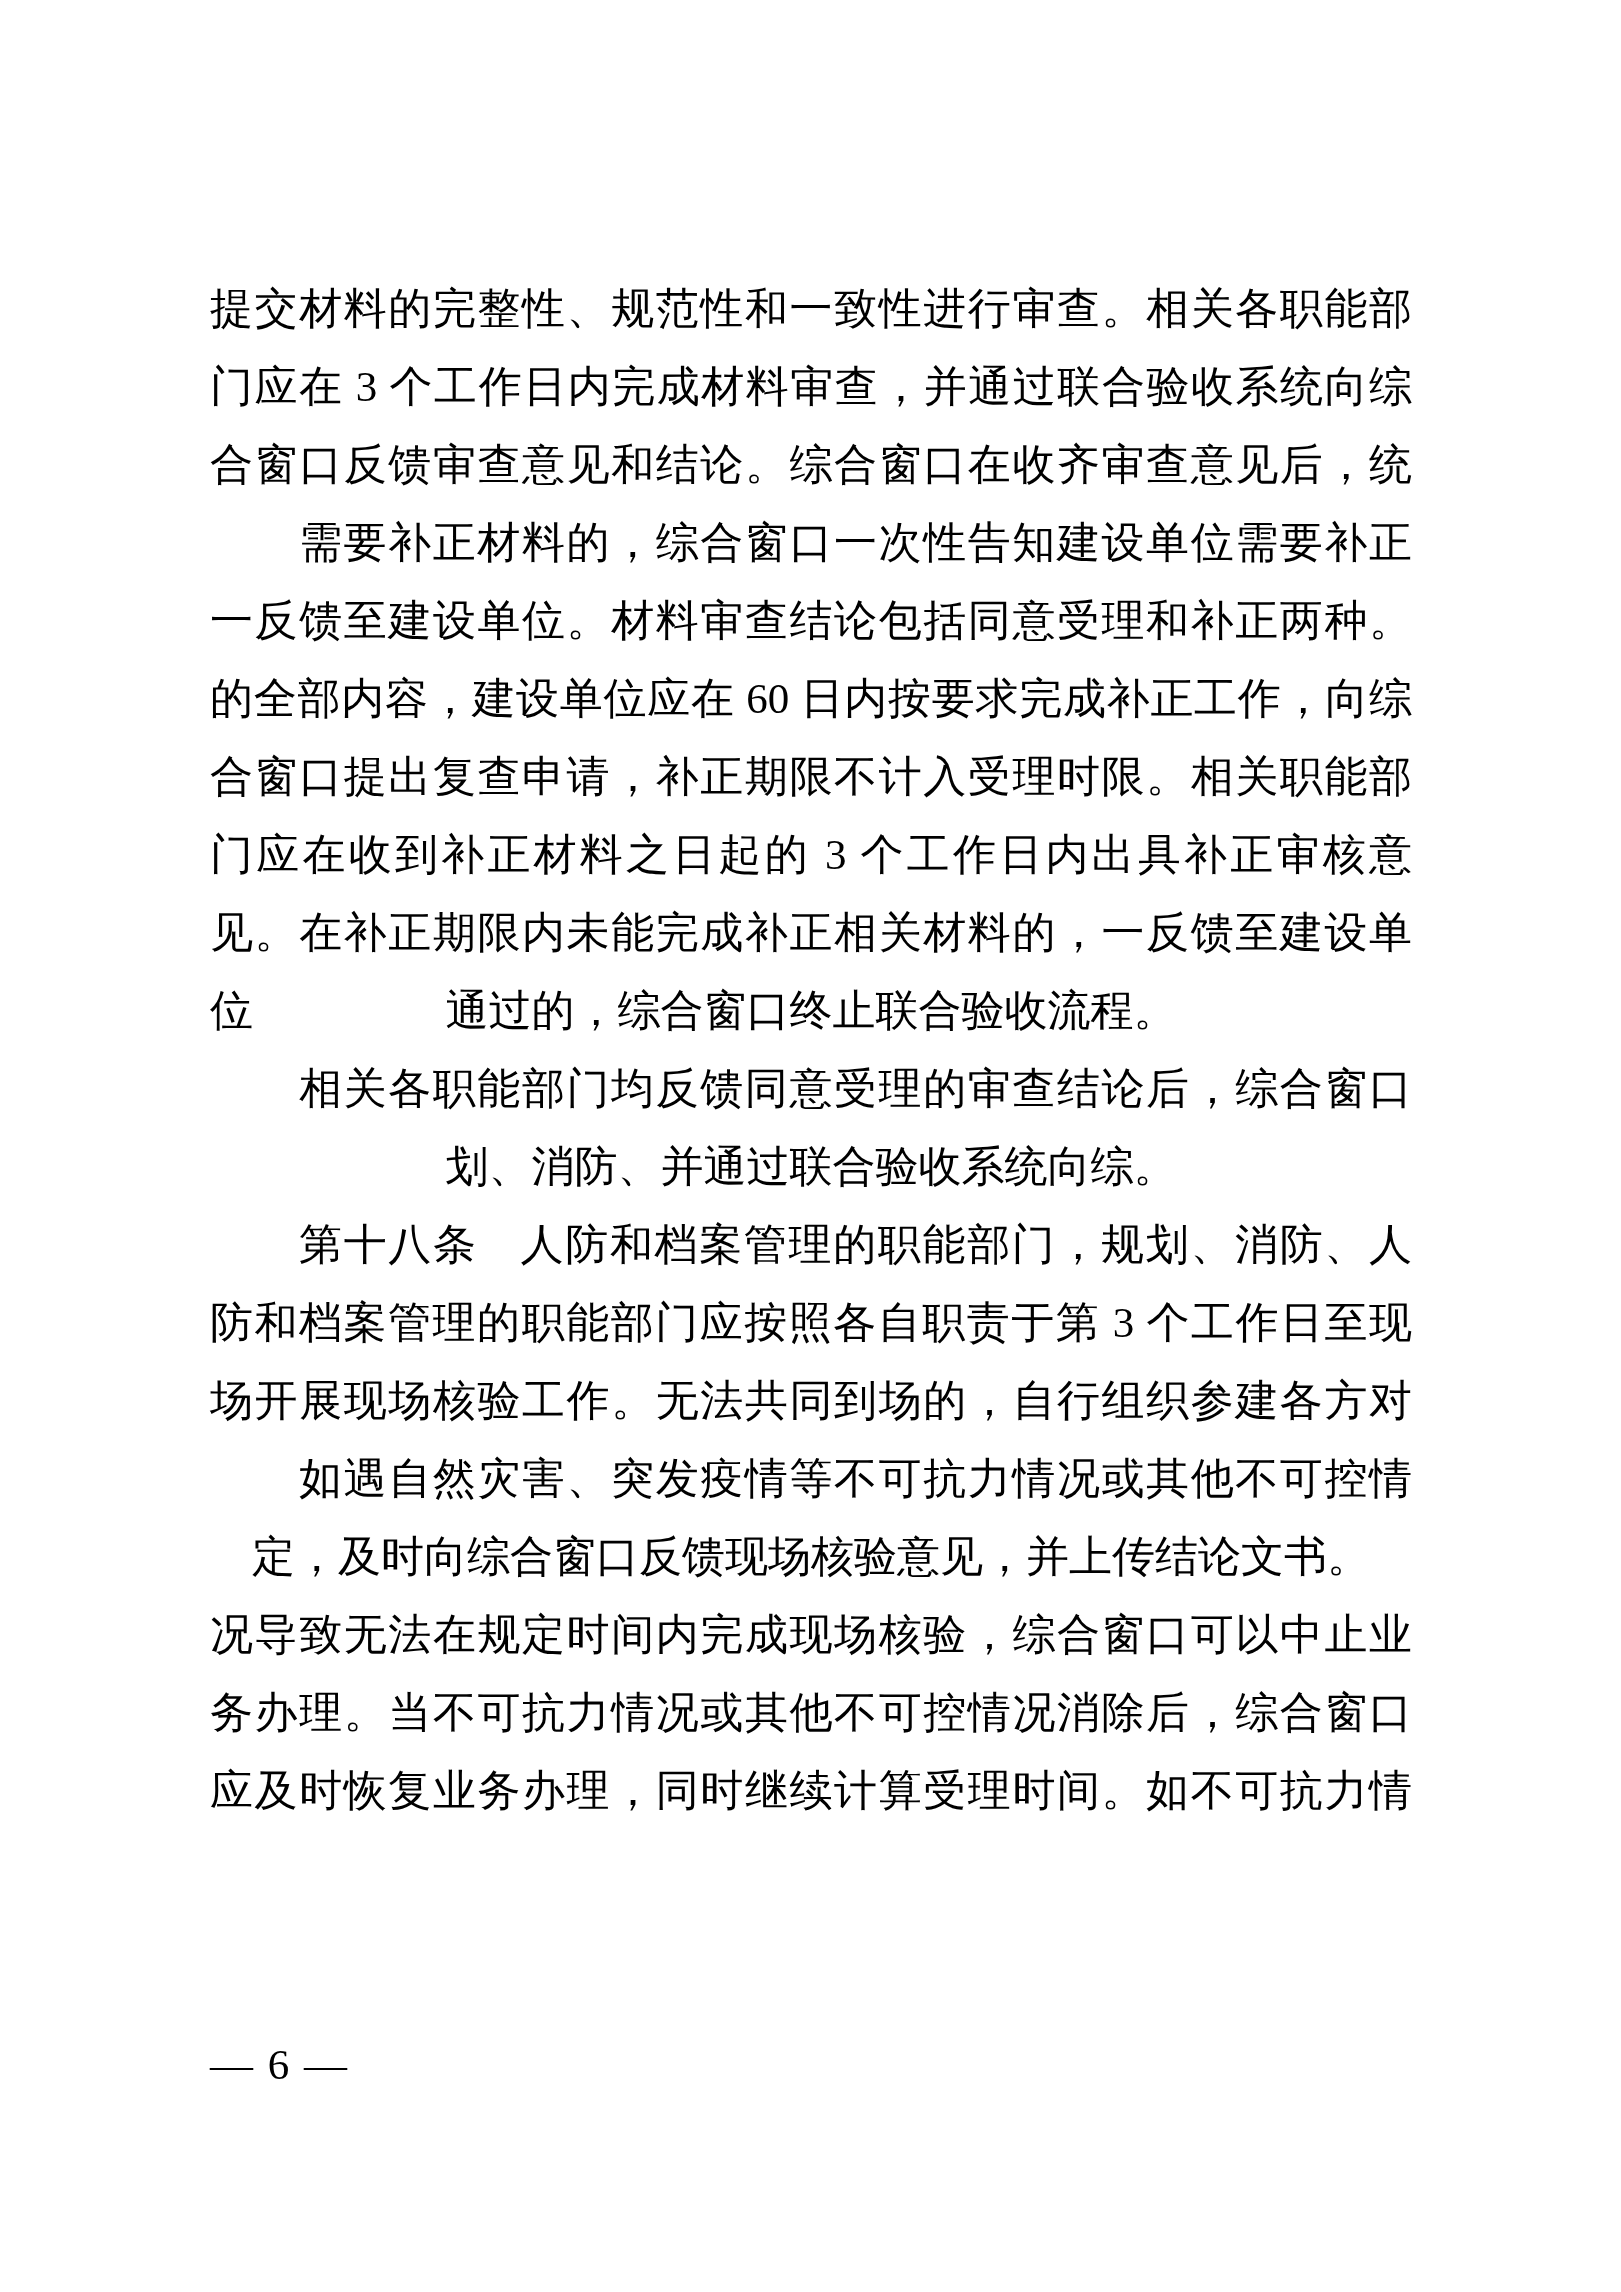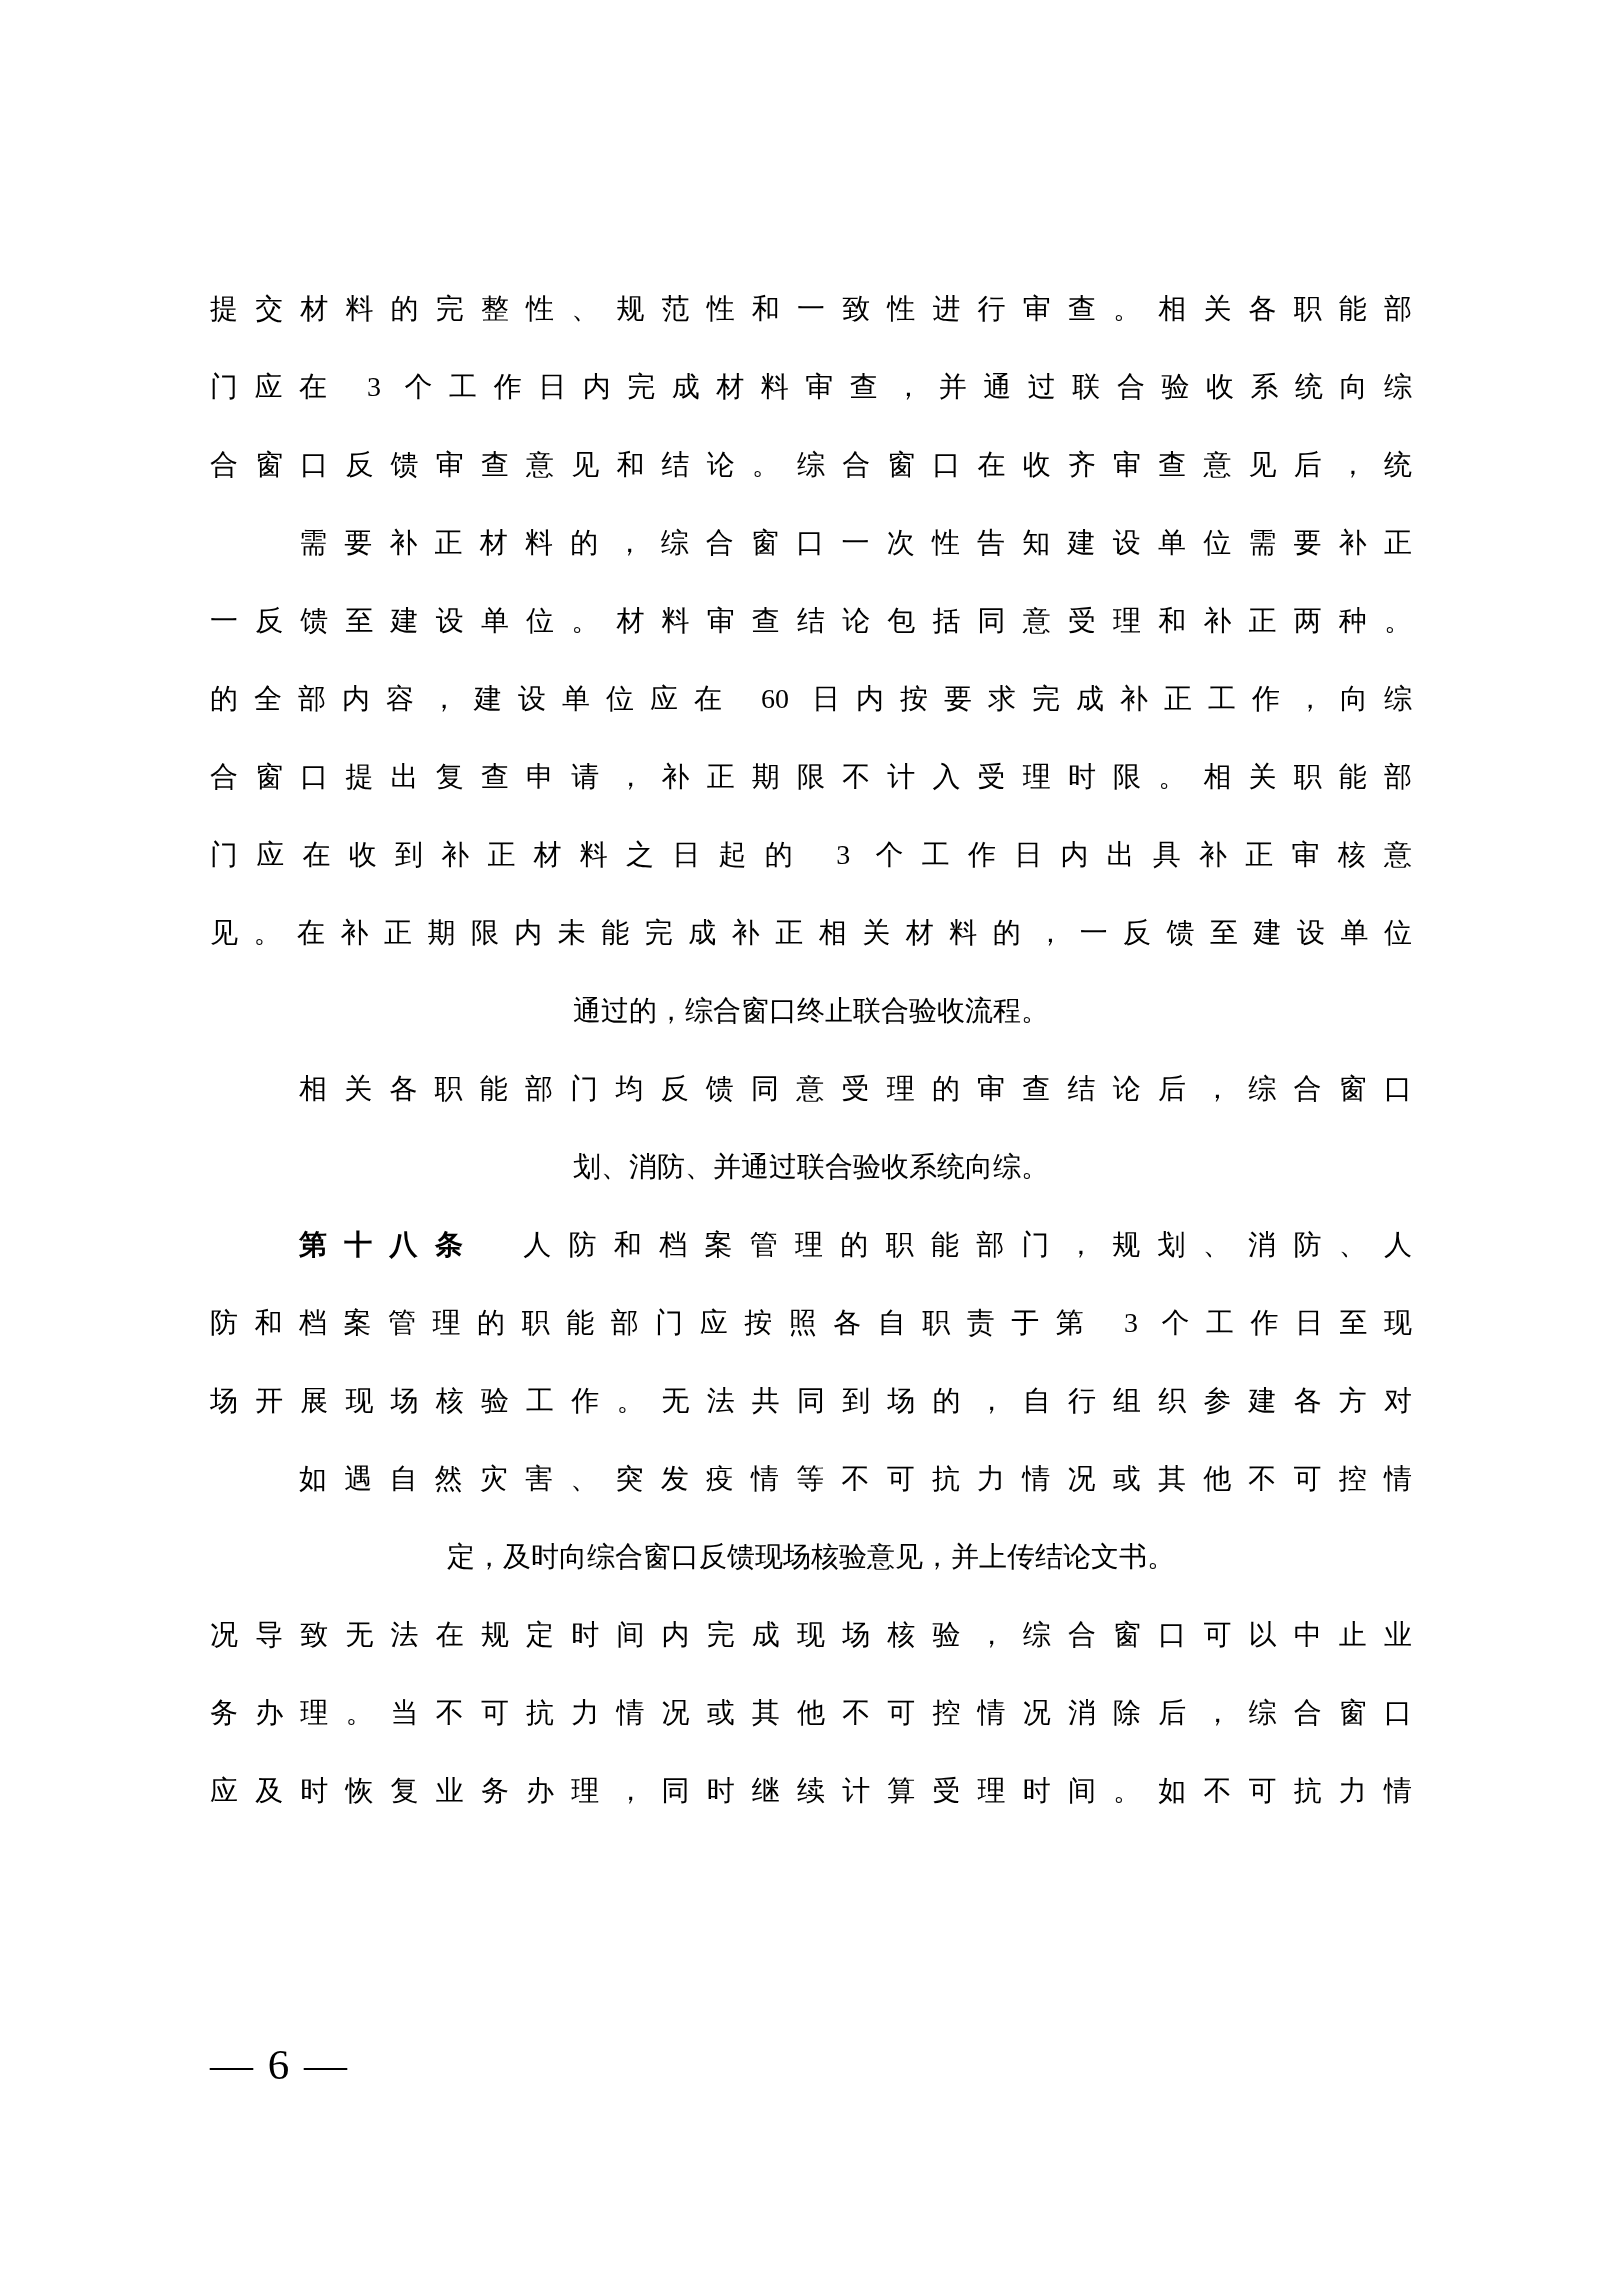--- a/index.html
+++ b/index.html
@@ -14,39 +14,39 @@
     background: #ffffff;
     overflow: hidden;
     font-family: "Liberation Serif", "DejaVu Serif", serif;
     color: #000000;
   }
   .textblock {
     position: absolute;
     left: 210px;
     top: 270px;
     width: 1202px;
-    font-size: 28px;
+    font-size: 43px;
     color: #000000;
   }
   .line {
     height: 78px;
     line-height: 78px;
     white-space: normal;
     text-align: center;
   }
   .line.justify {
     text-align: justify;
     text-align-last: justify;
     text-justify: inter-character;
   }
   .line.indent {
     padding-left: 89px;
   }
   .bold-lead {
-    font-weight: bold;
+    font-weight: normal;
     margin-right: 43px;
   }
   .footer {
     position: absolute;
     left: 210px;
     top: 2035px;
     font-size: 43px;
     line-height: 59px;
     color: #000000;
     letter-spacing: 2px;

